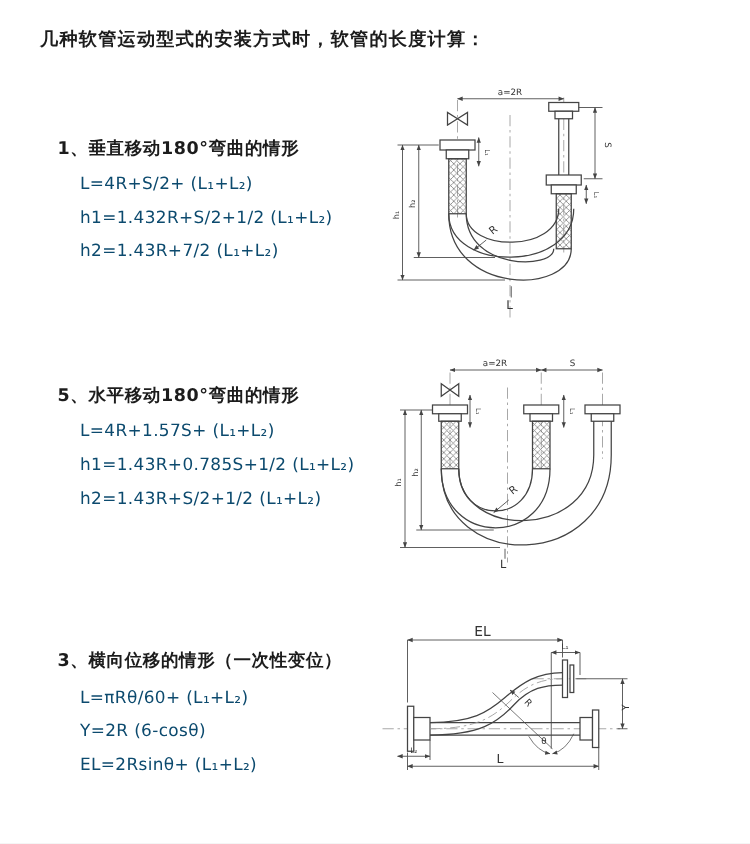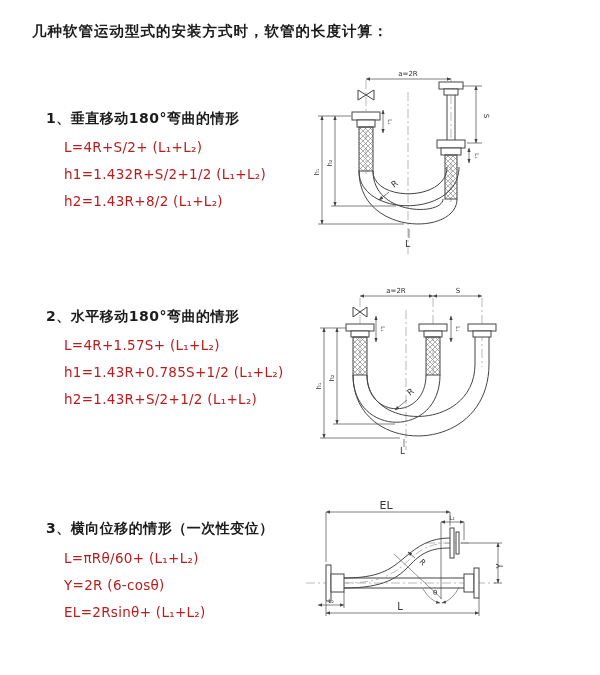--- a/index.html
+++ b/index.html
@@ -11,38 +11,38 @@
   .title{
     position:absolute;left:32px;top:22px;font-size:14.5px;font-weight:bold;
     letter-spacing:1px;white-space:nowrap;font-family:Liberation Serif, serif;
   }
   .heading{
     position:absolute;left:46px;font-size:14px;font-weight:bold;
     letter-spacing:0.5px;white-space:nowrap;text-align:right;
   }
   .formula{
     position:absolute;left:64px;font-size:13.5px;font-weight:500;
-    letter-spacing:0.3px;white-space:nowrap;color:#b91c1c;
+    letter-spacing:0.3px;white-space:nowrap;color:#0c4a6e;
   }
   svg.diag{position:absolute;}
   svg.diag text{font-family:"DejaVu Sans","Liberation Sans",sans-serif;fill:#333;}
 </style>
 </head>
 <body>
 
 <div class="page">
 
   <div class="title">几种软管运动型式的安装方式时，软管的长度计算：</div>
 
   <div class="heading" style="top:110px">1、垂直移动180°弯曲的情形</div>
   <div class="formula" style="top:139px">L=4R+S/2+ (L₁+L₂)</div>
   <div class="formula" style="top:166px">h1=1.432R+S/2+1/2 (L₁+L₂)</div>
-  <div class="formula" style="top:193px">h2=1.43R+8/2 (L₁+L₂)</div>
-
-  <div class="heading" style="top:308px">2、水平移动180°弯曲的情形</div>
+  <div class="formula" style="top:193px">h2=1.43R+7/2 (L₁+L₂)</div>
+
+  <div class="heading" style="top:308px">5、水平移动180°弯曲的情形</div>
   <div class="formula" style="top:337px">L=4R+1.57S+ (L₁+L₂)</div>
   <div class="formula" style="top:364px">h1=1.43R+0.785S+1/2 (L₁+L₂)</div>
   <div class="formula" style="top:391px">h2=1.43R+S/2+1/2 (L₁+L₂)</div>
 
   <div class="heading" style="top:520px">3、横向位移的情形（一次性变位）</div>
   <div class="formula" style="top:550px">L=πRθ/60+ (L₁+L₂)</div>
   <div class="formula" style="top:577px">Y=2R (6-cosθ)</div>
   <div class="formula" style="top:604px">EL=2Rsinθ+ (L₁+L₂)</div>
 
   <svg class="diag" style="left:308px;top:66px" width="290" height="198" viewBox="0 0 290 198">

